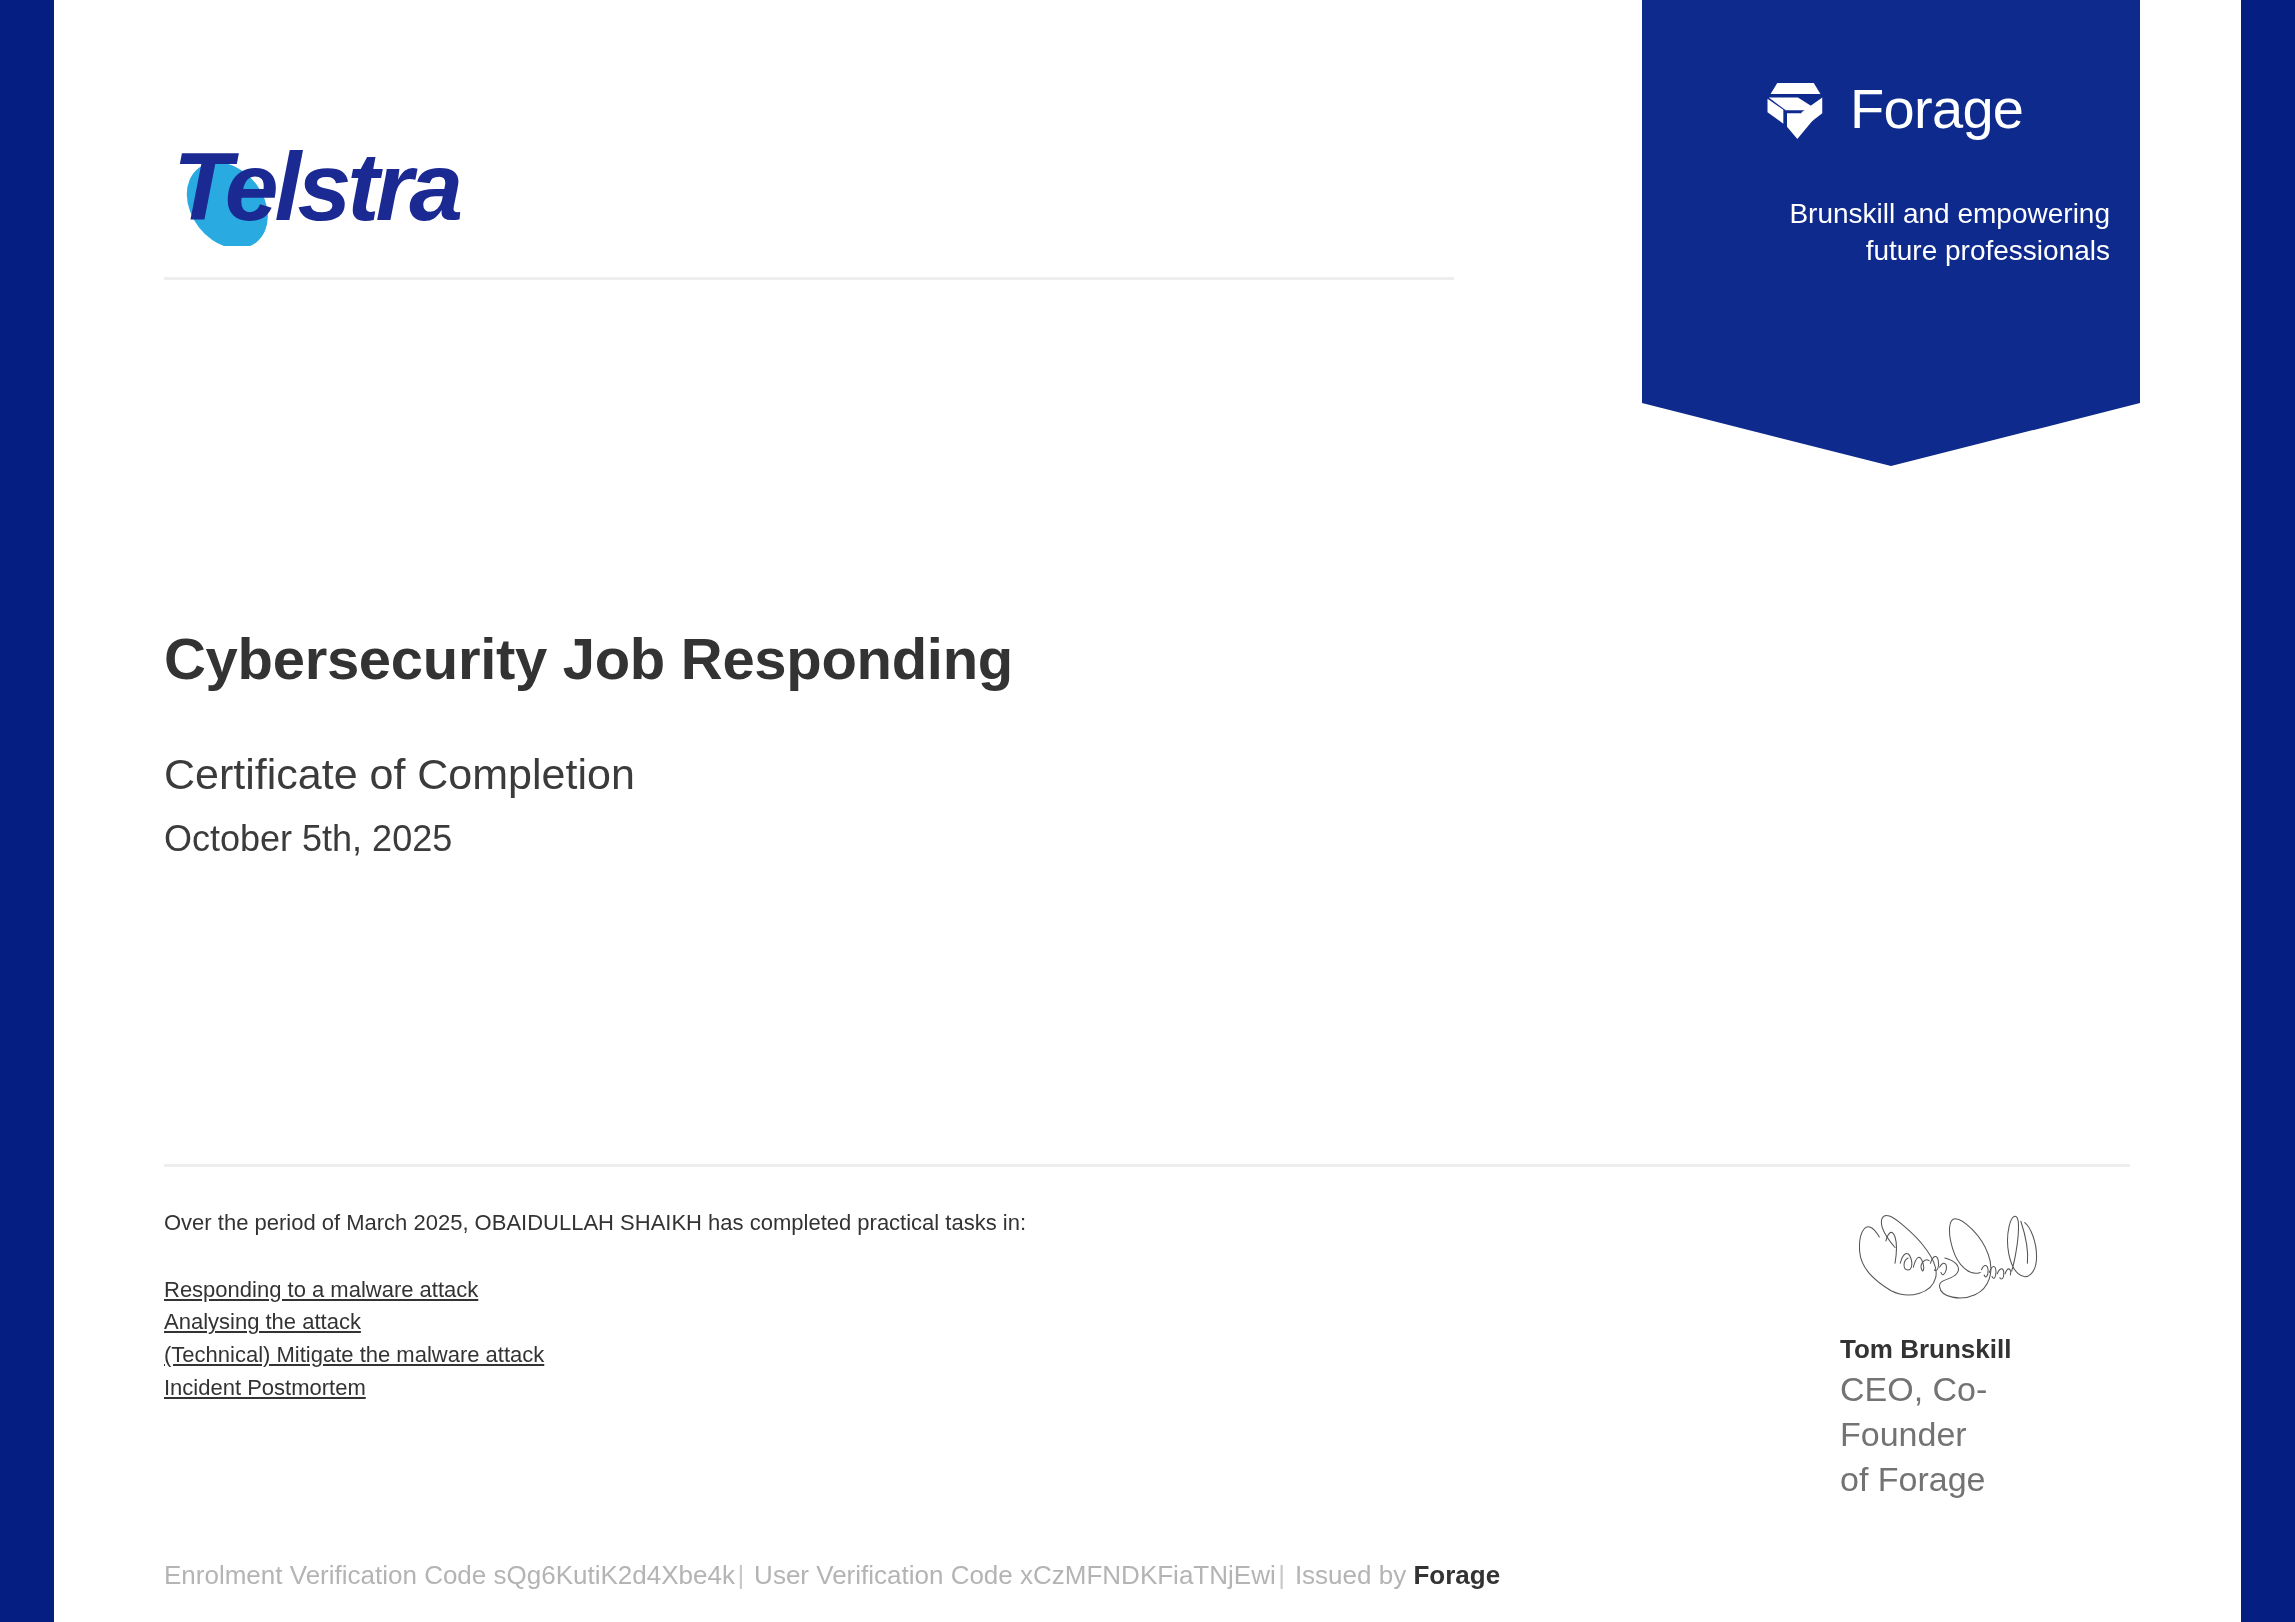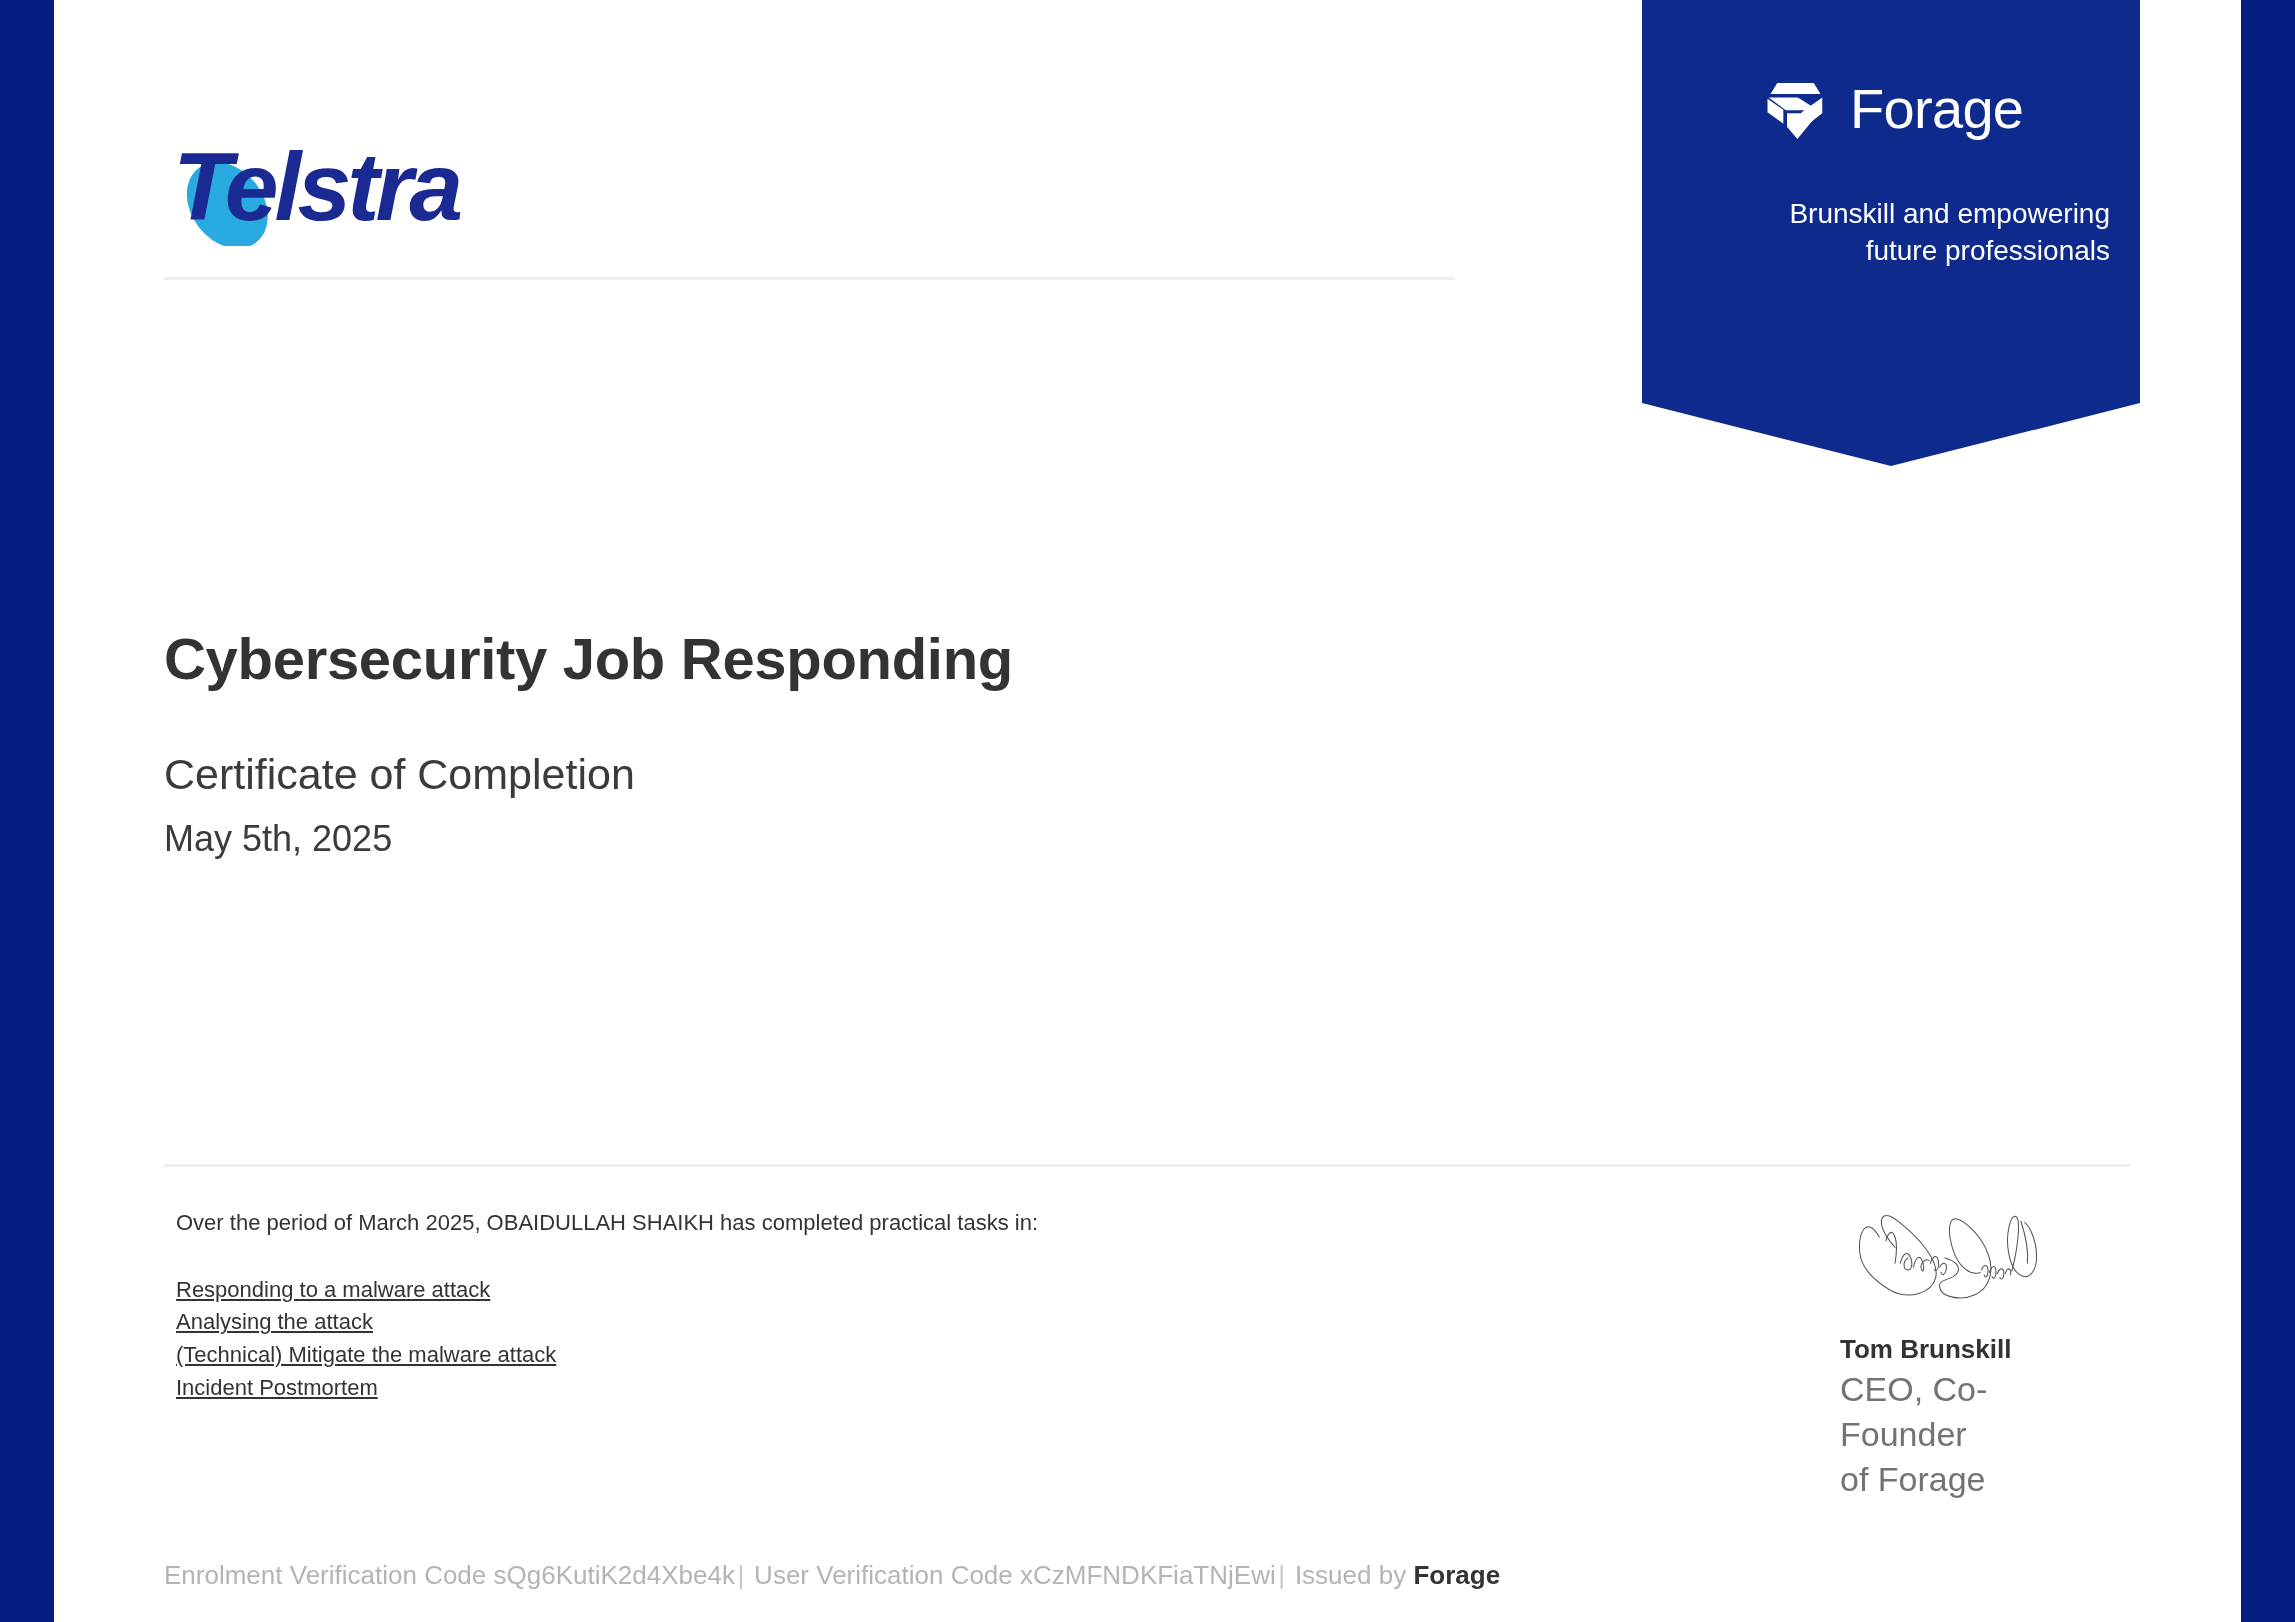--- a/index.html
+++ b/index.html
@@ -111,21 +111,21 @@
 
   
   .divider-bottom {
     position:absolute; left:164px; top:1164px;
     width:1966px; height:3.3px;
     background:#eeeeee;
   }
 
   
   .tasks-block {
-    position:absolute; left:176px; top:1207px;
+    position:absolute; left:164px; top:1207px;
     width:1178px;
   }
   .tasks-intro {
     color:#333333;
     font-size:22px;
     line-height:1.45;
   }
   .tasks-list { margin-top:35px; }
   .task-item {
     color:#333333;
@@ -206,21 +206,21 @@
     </div>
     <div class="forage-tagline">
       <div>Brunskill and empowering</div>
       <div>future professionals</div>
     </div>
   </div>
 
   <div class="body-block">
     <div class="program-title">Cybersecurity Job Responding</div>
     <div class="cert-type">Certificate of Completion</div>
-    <div class="cert-date">May 5th, 2025</div>
+    <div class="cert-date">October 5th, 2025</div>
   </div>
 
   <div class="divider-bottom"></div>
 
   <div class="tasks-block">
     <div class="tasks-intro">Over the period of March 2025, OBAIDULLAH SHAIKH has completed practical tasks in:</div>
     <div class="tasks-list">
       <div class="task-item">Responding to a malware attack</div>
       <div class="task-item">Analysing the attack</div>
       <div class="task-item">(Technical) Mitigate the malware attack</div>

